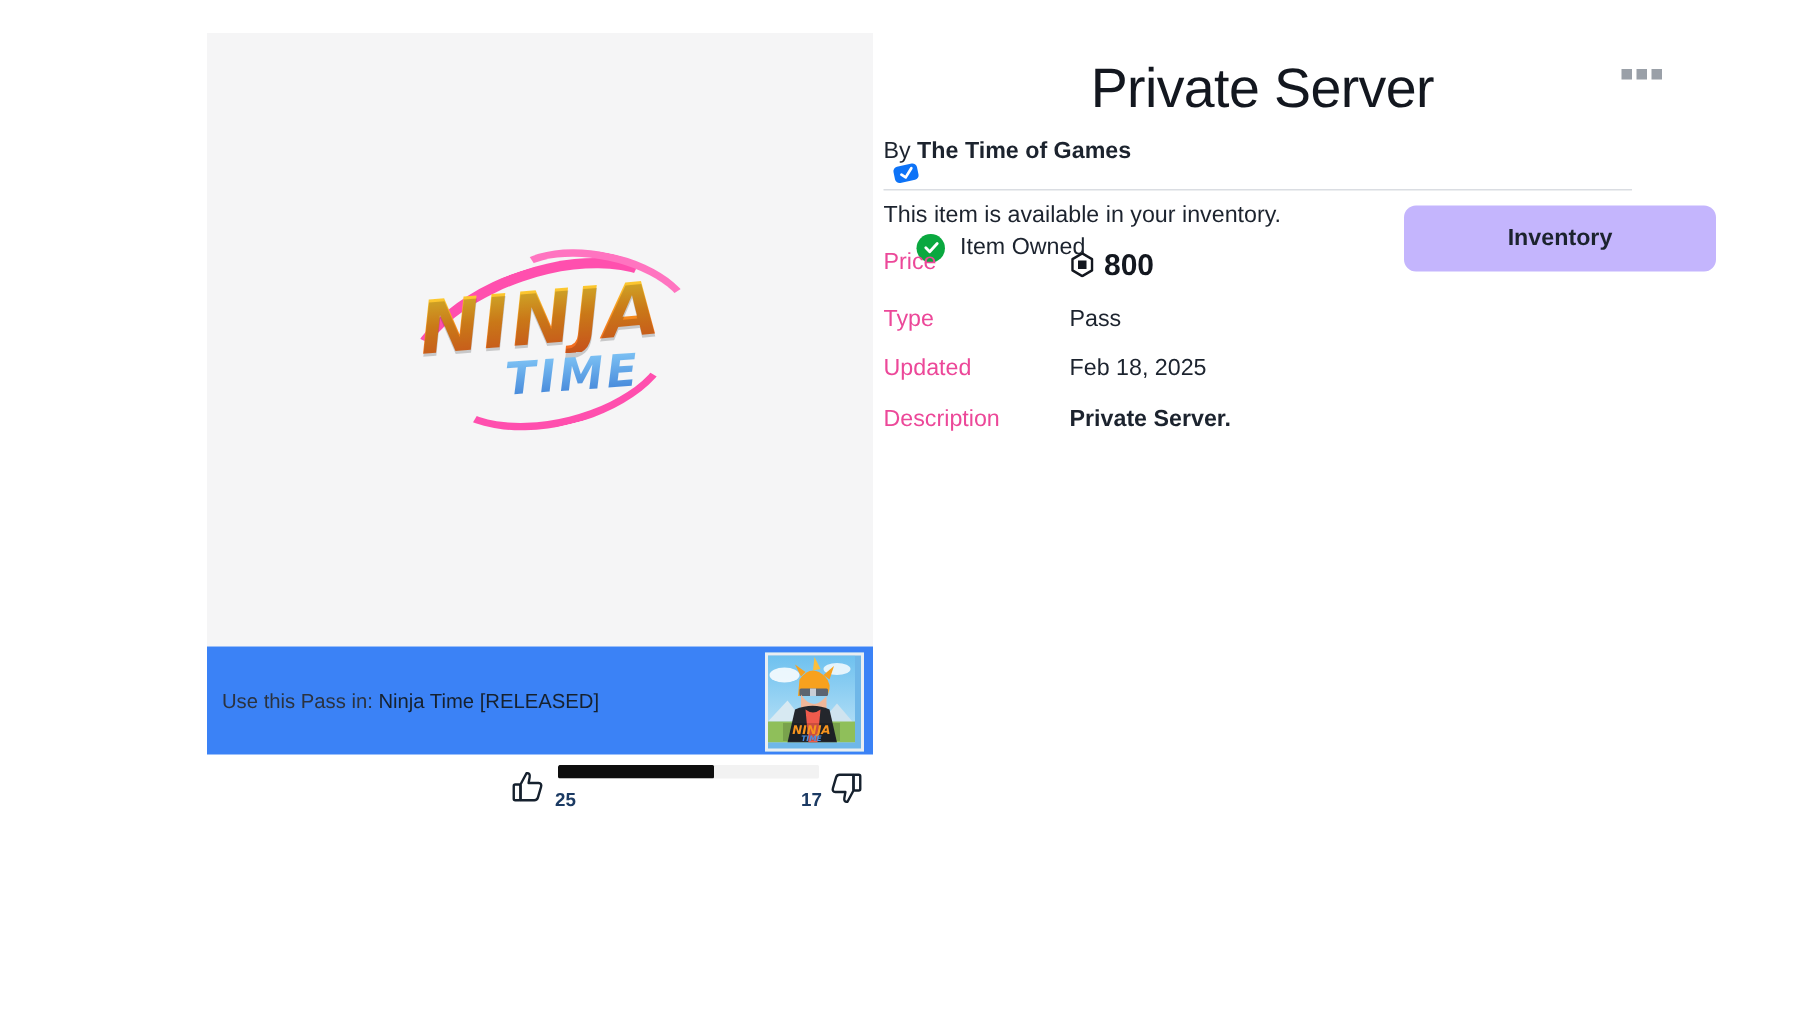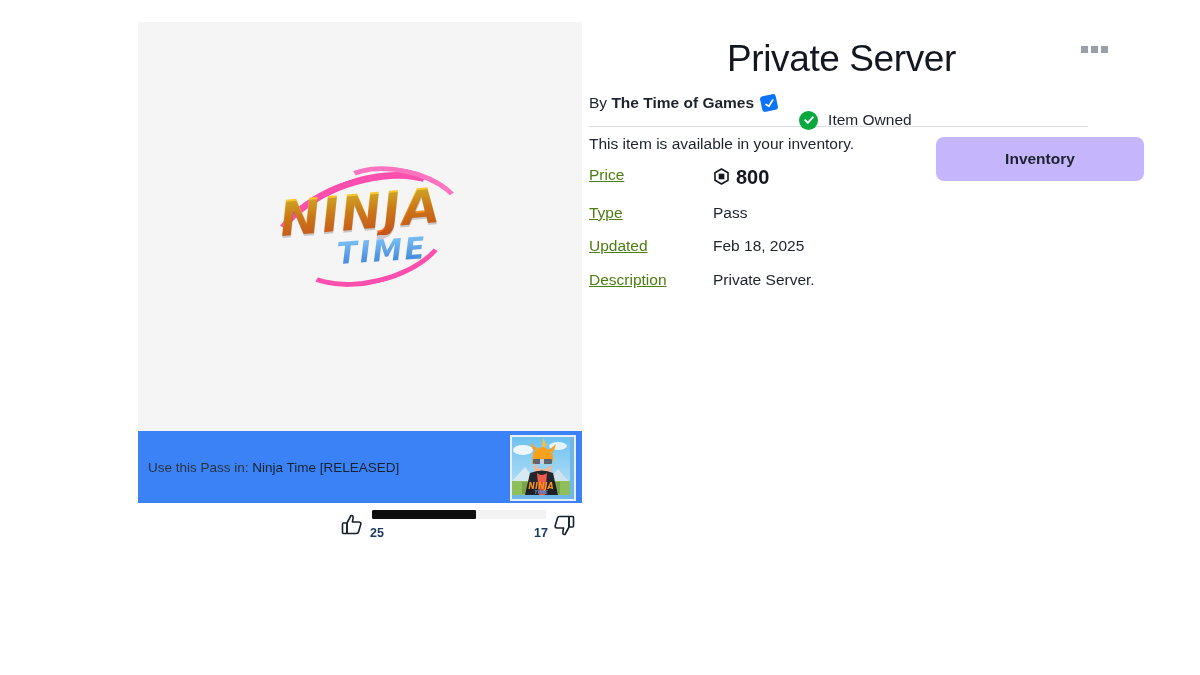--- a/index.html
+++ b/index.html
@@ -223,23 +223,24 @@
   }
   #overflow-menu-button span {
     display: block;
     width: 7px;
     height: 7px;
     background: #9aa0a8;
   }
 
   #creator-row {
     display: flex;
-    align-items: center;
+    align-items: flex-start;
     margin-top: 12px;
     height: 22px;
+    flex-direction: column;
   }
   #creator-byline {
     font-size: 15.5px;
     color: #1c232e;
   }
   #creator-name { font-weight: bold; }
   #verified-badge-icon {
     margin-left: 7px;
     width: 16px;
     height: 16px;
@@ -291,41 +292,40 @@
     border-collapse: collapse;
   }
   #spec-table td {
     padding: 0 0 18px 0;
     vertical-align: top;
     font-size: 15.5px;
     line-height: 1;
   }
   #spec-table td.spec-label {
     width: 124px;
-    color: #4d7c0f;
-    text-decoration: underline;
+    color: #ec4899;
   }
   #spec-table td.spec-value { color: #1c232e; }
   .price-cell {
     display: flex;
     align-items: center;
   }
   #robux-icon {
     width: 17px;
     height: 17px;
     margin-right: 6px;
   }
   #robux-icon svg { display: block; }
   #price-amount {
     font-size: 20px;
     font-weight: bold;
     color: #13171f;
     line-height: 1;
   }
-  #description-value { color: #8b8f98; }
+  #description-value { color: #8b8f98; font-weight: bold; }
 
   #inventory-button {
     position: absolute;
     left: 936px;
     top: 137px;
     width: 208px;
     height: 44px;
     background: #c4b5fd;
     border: none;
     border-radius: 8px;

